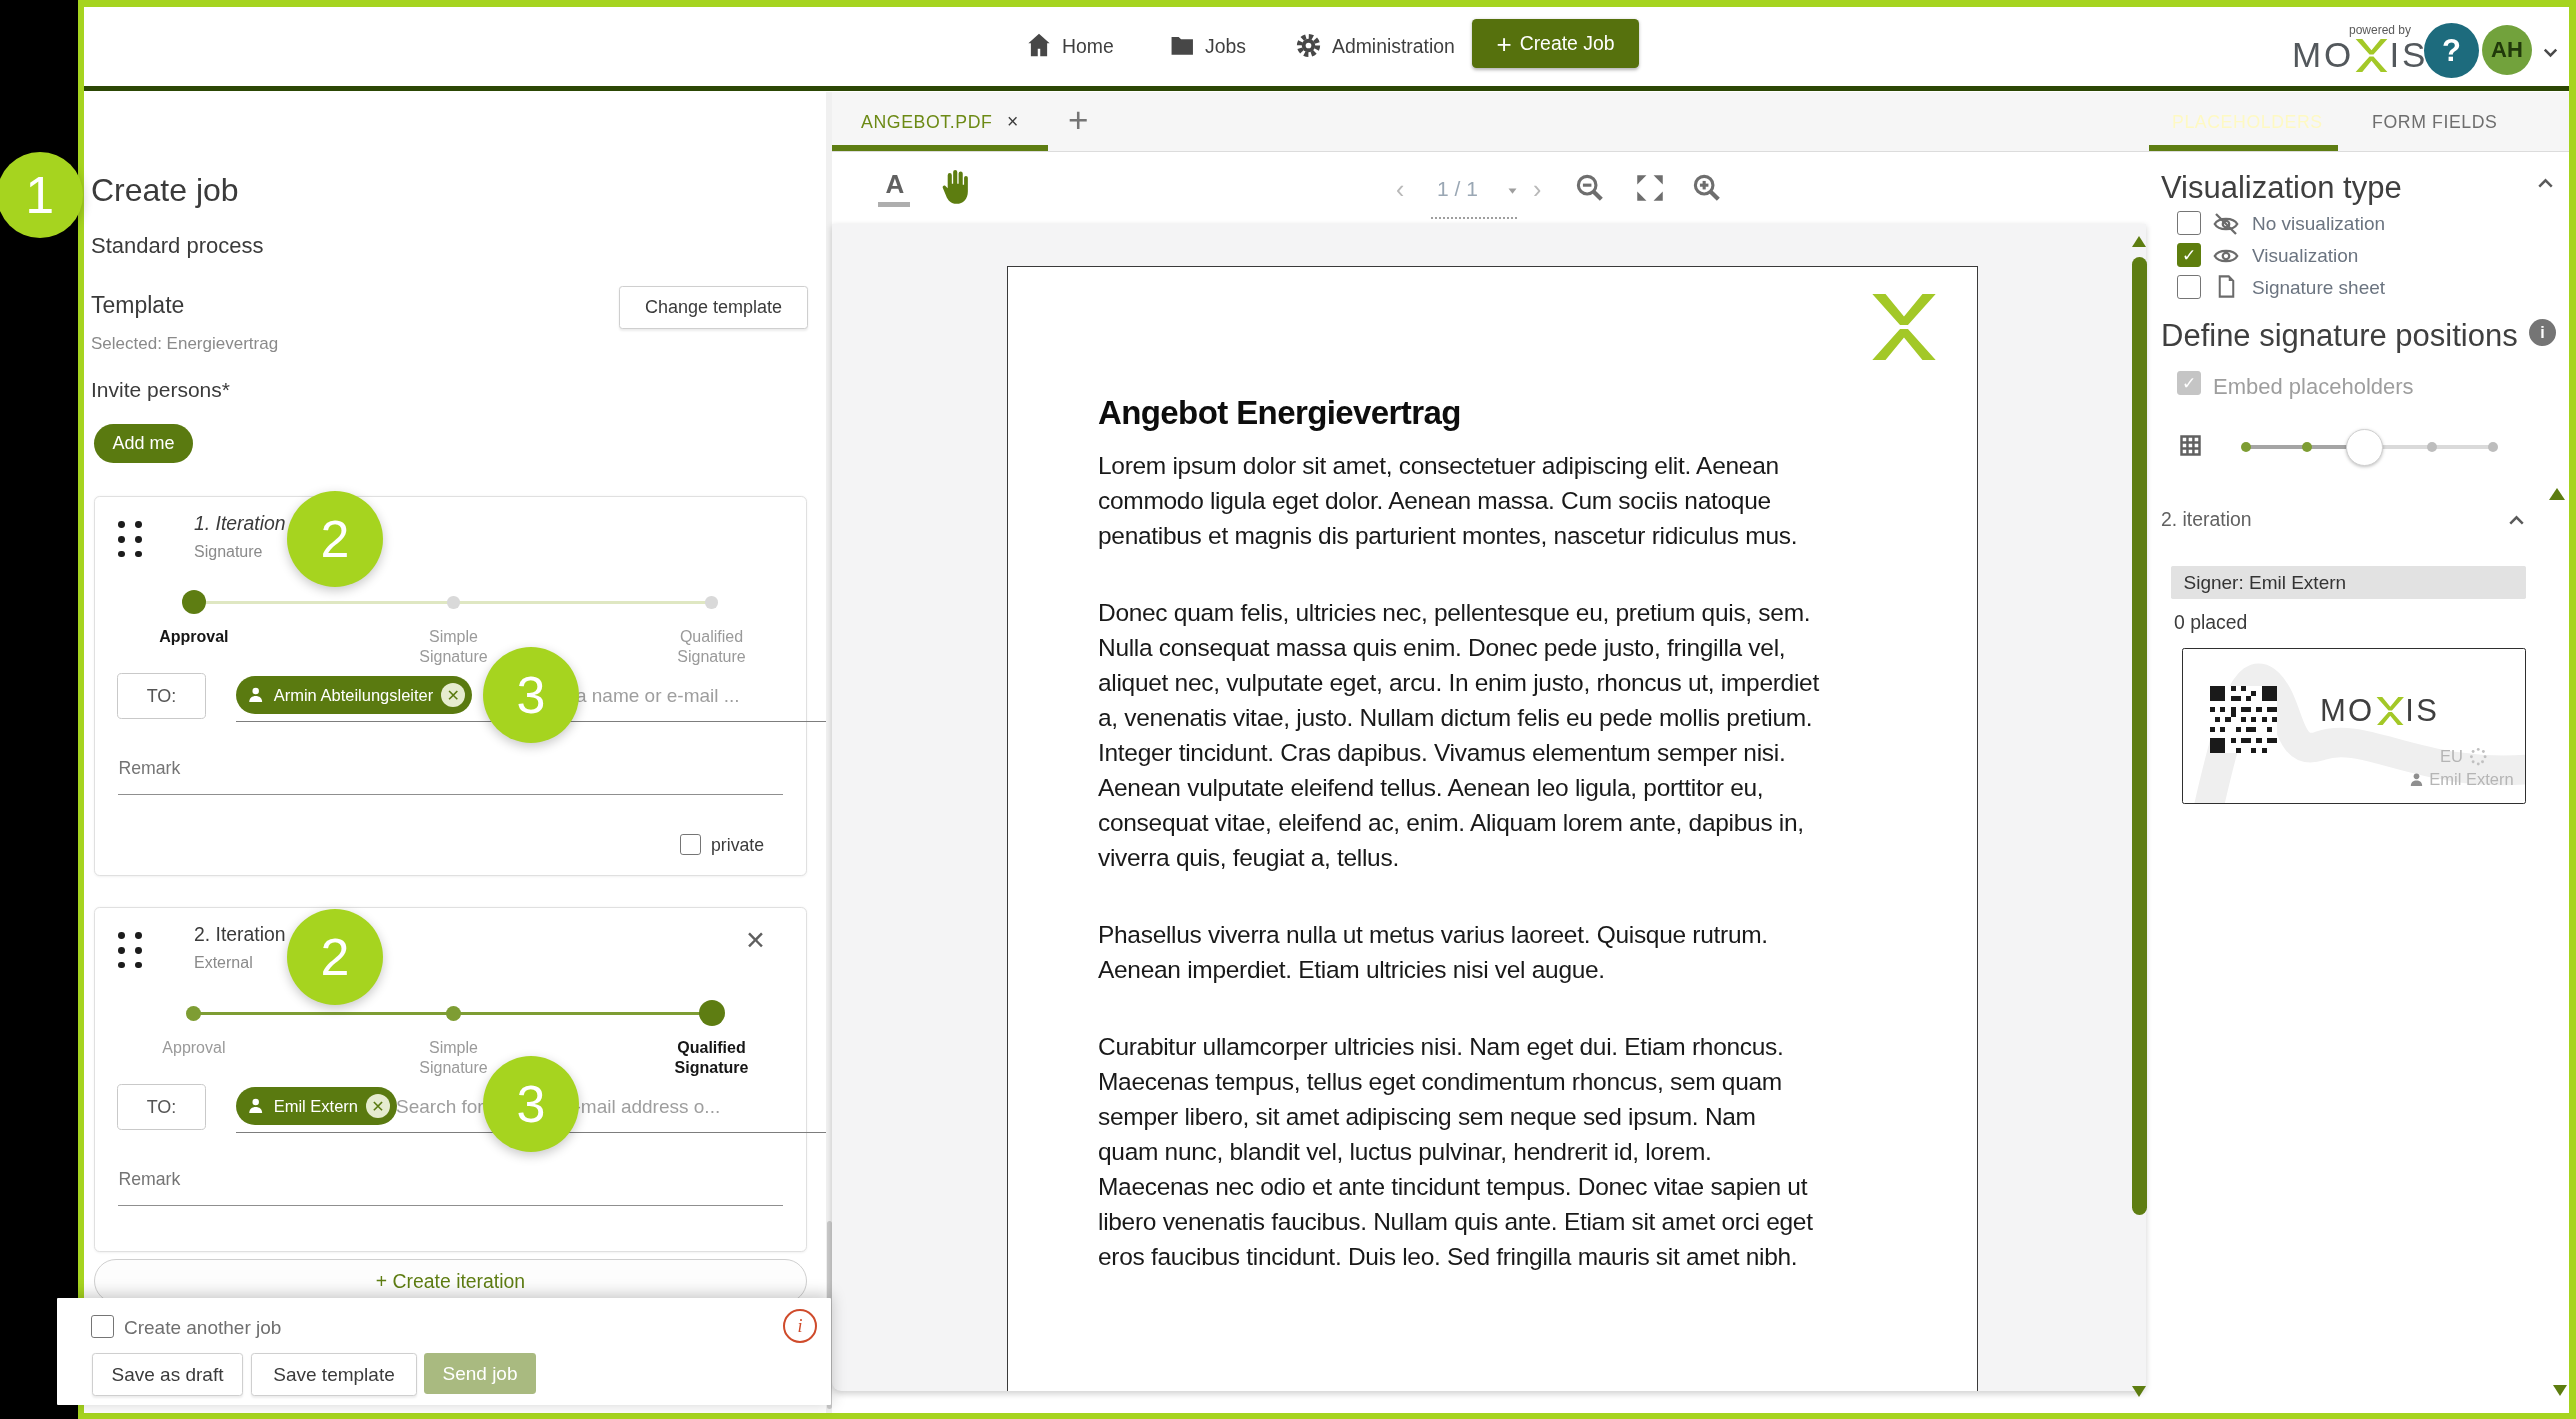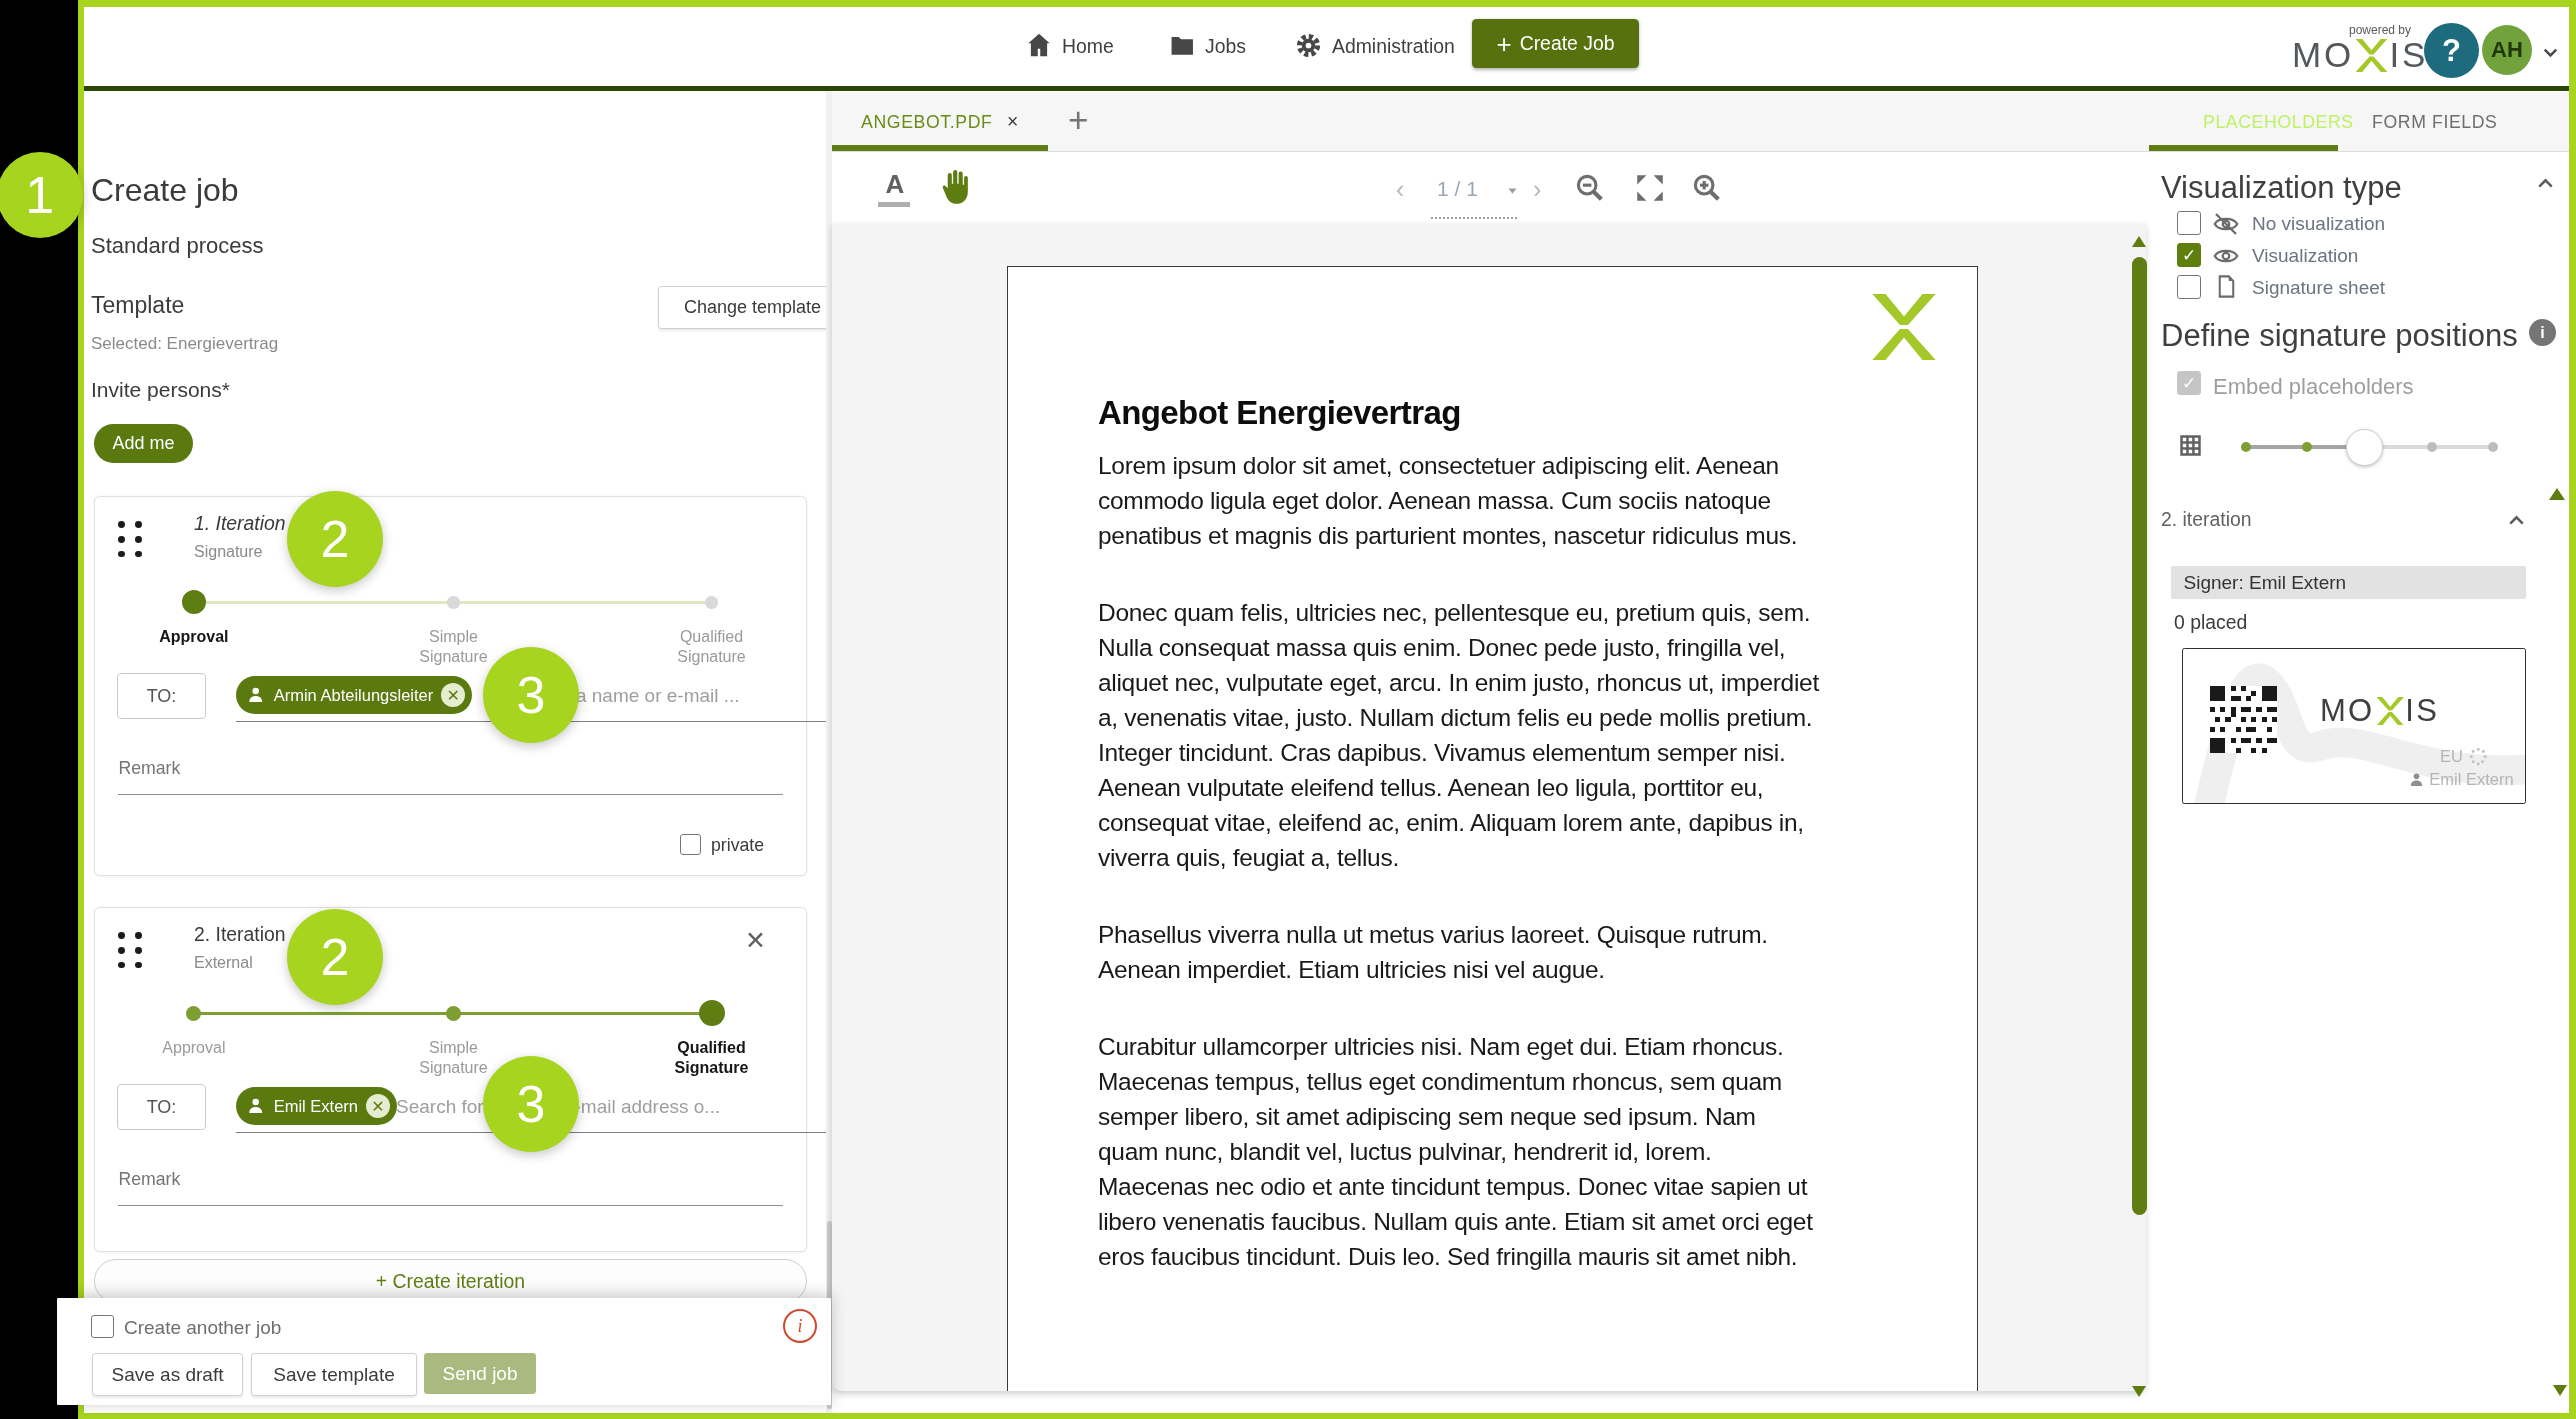--- a/index.html
+++ b/index.html
@@ -131,21 +131,21 @@
     </div>
   <div class="abs" style="left:2539px;top:41px;">
     <svg width="23" height="23" viewBox="0 0 24 24">
         <path d="M6 9l6 6 6-6" fill="none" stroke="#4a4a4a" stroke-width="2.6"></path>
       </svg>
   </div>
 
   <div class="abs h1" style="left:91px;top:172px;">Create job</div>
   <div class="abs h2" style="left:91px;top:233px;">Standard process</div>
   <div class="abs h3" style="left:91px;top:292px;">Template</div>
-  <div class="abs btn" style="left:619px;top:286px;width:187px;height:41px;font-size:18px;margin-left:39px;">Change template</div>
+  <div class="abs btn" style="left:619px;top:286px;width:187px;height:41px;font-size:18px;">Change template</div>
   <div class="abs muted" style="left:91px;top:334px;font-size:17px;">Selected: Energievertrag</div>
   <div class="abs" style="left:91px;top:378px;font-size:21px;color:#3b3b3b;">Invite persons*</div>
   <div class="abs pill" style="left:94px;top:424px;width:99px;height:39px;font-size:18px;">Add me</div>
 
   <div class="abs card" style="left:94px;top:496px;width:711px;height:378px;">
     <div class="abs dots" style="left:23px;top:24px;">
         <i></i>
         <i></i>
         <i></i>
         <i></i>
@@ -294,21 +294,21 @@
         <p class="para">Phasellus viverra nulla ut metus varius laoreet. Quisque rutrum. Aenean imperdiet. Etiam ultricies nisi vel augue.</p>
         <p class="para">Curabitur ullamcorper ultricies nisi. Nam eget dui. Etiam rhoncus. Maecenas tempus, tellus eget condimentum rhoncus, sem quam semper libero, sit amet adipiscing sem neque sed ipsum. Nam quam nunc, blandit vel, luctus pulvinar, hendrerit id, lorem. Maecenas nec odio et ante tincidunt tempus. Donec vitae sapien ut libero venenatis faucibus. Nullam quis ante. Etiam sit amet orci eget eros faucibus tincidunt. Duis leo. Sed fringilla mauris sit amet nibh.</p>
       </div>
     </div>
   </div>
 
   <div class="abs tri" style="left:2132px;top:236px;border-left:7.4px solid transparent;border-right:7.4px solid transparent;border-bottom:11.4px solid #5d7d10;"></div>
   <div class="abs sb-thumb" style="left:2132px;top:257px;width:15px;height:958px;"></div>
   <div class="abs tri" style="left:2132px;top:1386px;border-left:7.4px solid transparent;border-right:7.4px solid transparent;border-top:11.4px solid #5d7d10;"></div>
 
-  <div class="abs tabtext" style="left:2172px;top:112px;color:#bef264;margin-left:31px;">PLACEHOLDERS</div>
+  <div class="abs tabtext" style="left:2172px;top:112px;color:#fef9c3;">PLACEHOLDERS</div>
   <div class="abs tabtext" style="left:2372px;top:112px;color:#6e6e6e;">FORM FIELDS</div>
   <div class="abs tabunderline" style="left:2149px;top:145px;width:189px;"></div>
 
   <div class="abs rp-head" style="left:2161px;top:170px;">Visualization type</div>
   <div class="abs" style="left:2533px;top:171px;">
     <svg width="25" height="25" viewBox="0 0 24 24">
         <path d="M6 15l6-6 6 6" fill="none" stroke="#5a5a5a" stroke-width="2.4"></path>
       </svg>
   </div>
 

